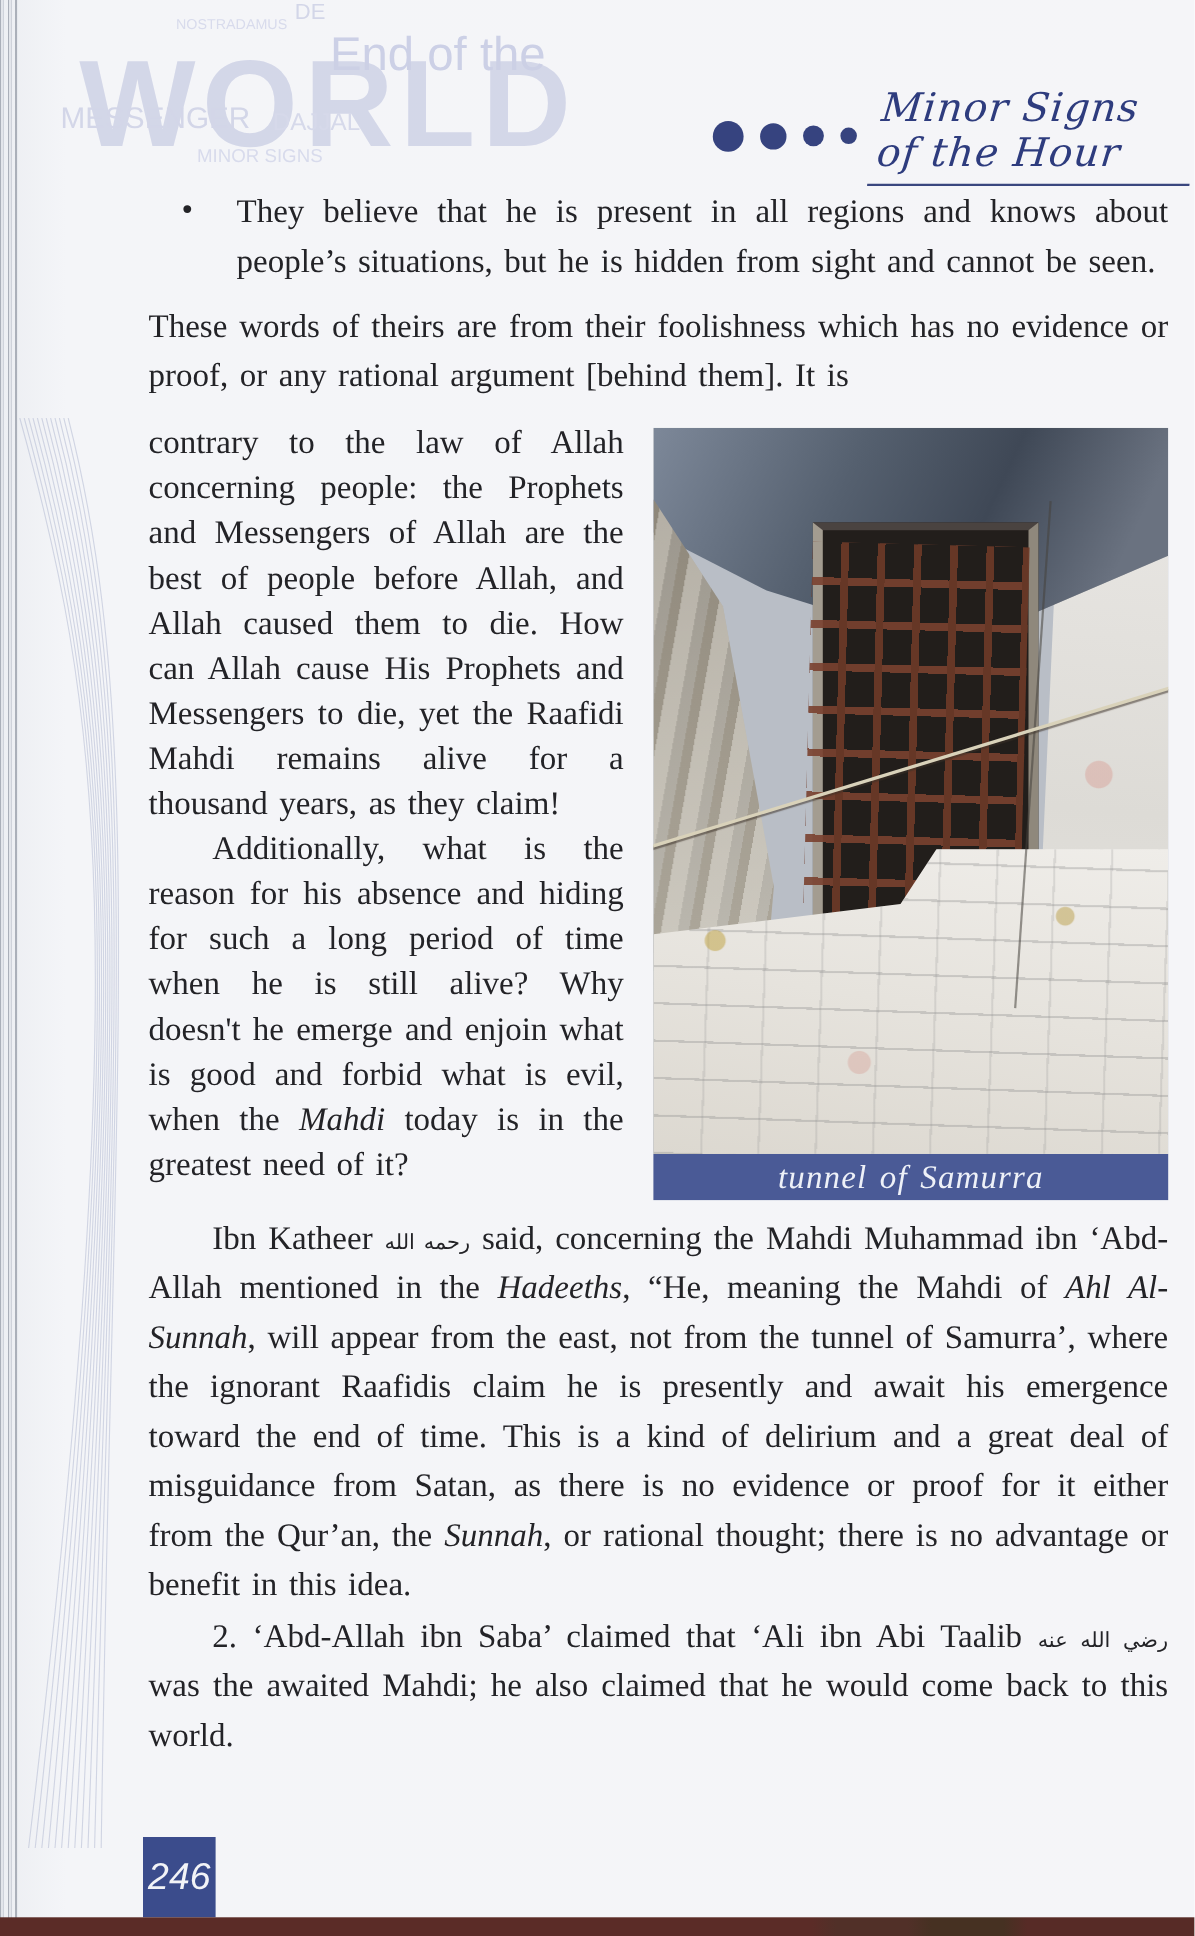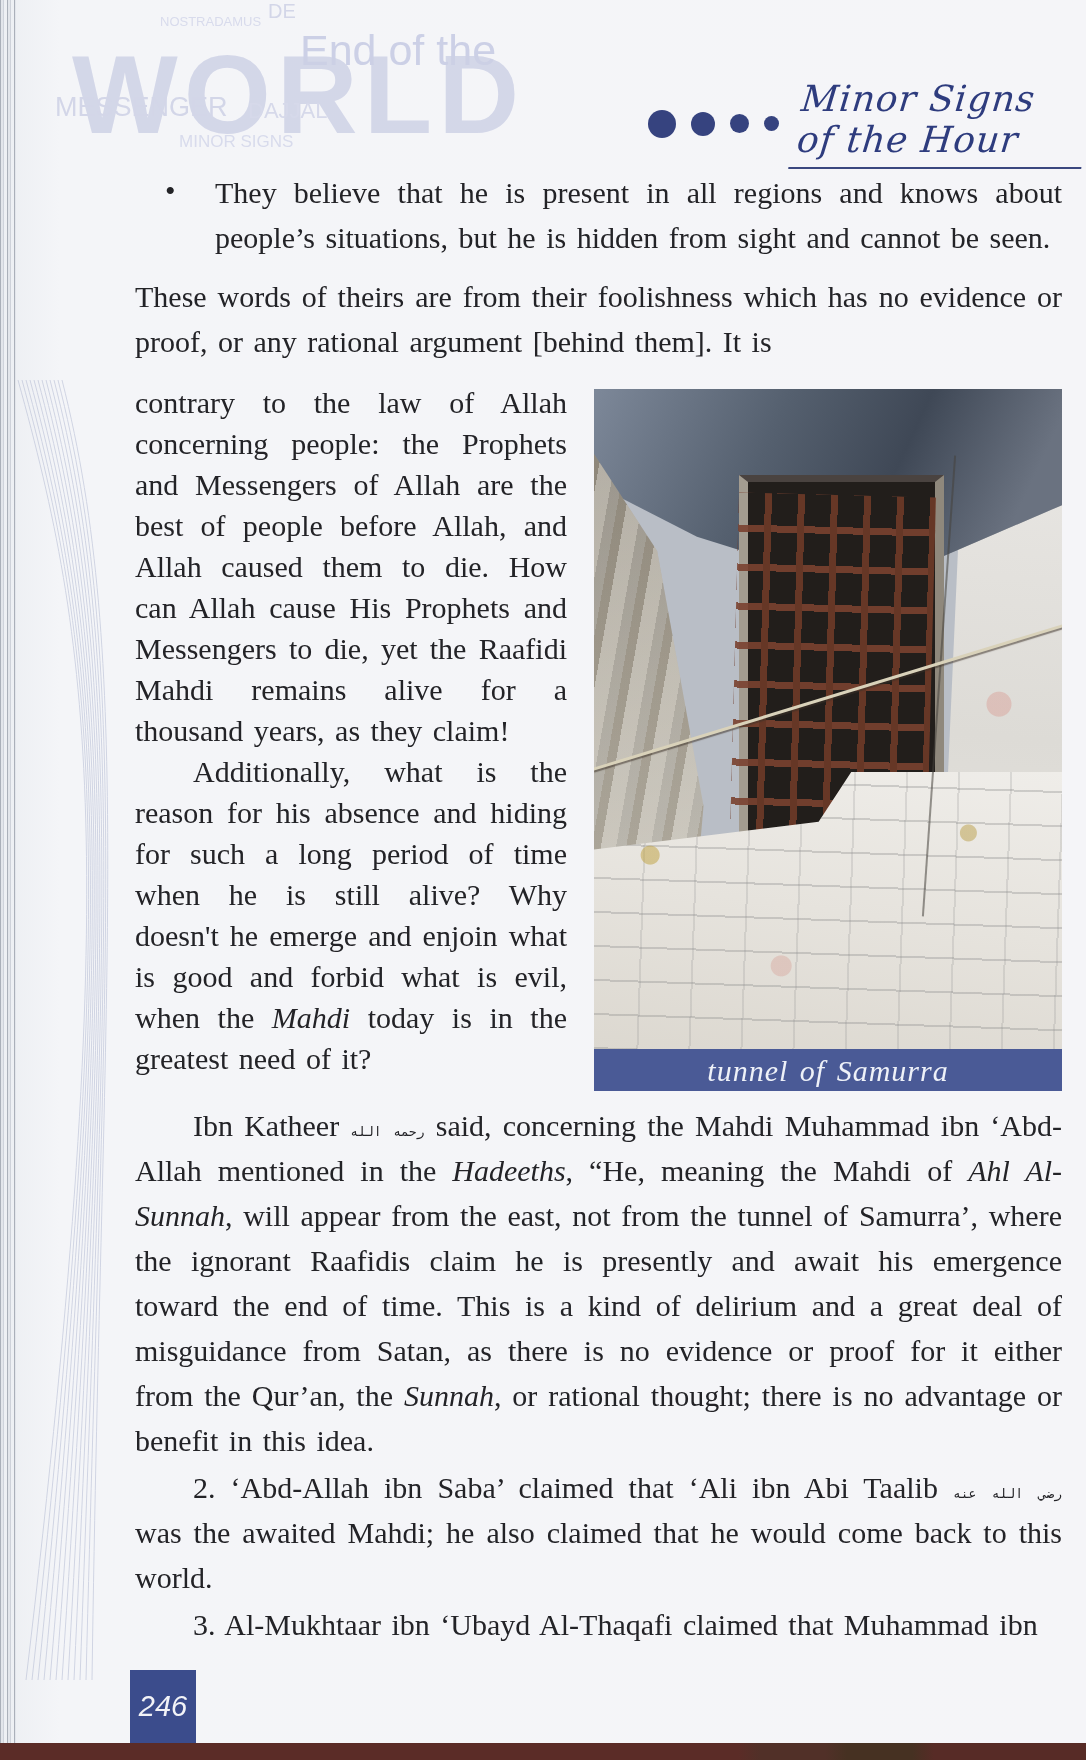--- a/index.html
+++ b/index.html
@@ -37,21 +37,21 @@
   .d3{width:19px;height:19px;}
   .d4{width:15px;height:15px;}
   .header-title{font-family:"DejaVu Serif",serif;font-style:italic;font-size:36px;
     color:#2e3c7e;border-bottom:2px solid #3a477f;padding:0 10px 7px 6px;
     letter-spacing:1px;transform:skewX(-6deg);}
 
   
   .content{position:absolute;left:135px;top:170px;width:927px;
     font-size:30px;line-height:45px;text-align:justify;word-spacing:3px;}
   .it{font-style:italic;}
-  .ar{font-family:Liberation Mono, monospace;font-size:13px;line-height:0;}
+  .ar{font-family:Liberation Serif, serif;font-size:19px;line-height:0;}
   p{margin:0;}
   .bullet-para{position:relative;padding-left:80px;}
   .bullet-marker{position:absolute;left:30px;top:-2px;}
   .para-intro{margin-top:14px;}
 
   .two-col{display:flex;margin-top:0;}
   .left-col{width:432px;flex:none;line-height:41px;margin-top:18px;}
   .left-col .indent{text-indent:58px;}
   .spacer{flex:1;}
 
@@ -96,21 +96,21 @@
   .photo-caption{width:468px;height:42px;background:#4a5a96;color:#eef1f8;
     display:flex;align-items:center;justify-content:center;font-size:30px;letter-spacing:1px;font-style:italic;}
 
   .para-main{margin-top:12px;}
   .first-indent{text-indent:58px;}
   .item{margin-top:2px;}
 
   
   .pagenum-box{position:absolute;left:130px;top:1670px;width:66px;height:73px;background:#3b4c8c;
     display:flex;align-items:center;justify-content:center;}
-  .pagenum{color:#f2f3f7;font-family:"Liberation Sans",sans-serif;font-style:italic;font-size:29px;}
+  .pagenum{color:#f2f3f7;font-family:"Liberation Sans",sans-serif;font-style:italic;font-size:34px;}
   .bottom-band{position:absolute;left:0;bottom:0;width:100%;height:17px;
     background:linear-gradient(90deg,#5b2c27 0 68%,#513028 70% 76%,#463122 78% 84%,#572b26 86% 100%);}
 </style>
 </head>
 <body>
 
 <div class="page">
 
   <div class="book-edge"></div>
 
@@ -178,21 +178,20 @@
           <div class="ph-rope"></div>
         </div>
         <figcaption class="photo-caption">tunnel of Samurra</figcaption>
       </figure>
     </div>
 
     <p class="para-main first-indent"><span>Ibn Katheer </span><span class="ar">رحمه الله</span><span> said, concerning the Mahdi Muhammad ibn ‘Abd-Allah mentioned in the </span><span class="it">Hadeeths</span><span>, “He, meaning the Mahdi of </span><span class="it">Ahl Al-Sunnah</span><span>, will appear from the east, not from the tunnel of Samurra’, where the ignorant Raafidis claim he is presently and await his emergence toward the end of time. This is a kind of delirium and a great deal of misguidance from Satan, as there is no evidence or proof for it either from the Qur’an, the </span><span class="it">Sunnah</span><span>, or rational thought; there is no advantage or benefit in this idea.</span></p>
 
     <p class="item first-indent"><span>2. ‘Abd-Allah ibn Saba’ claimed that ‘Ali ibn Abi Taalib </span><span class="ar">رضي الله عنه</span><span> was the awaited Mahdi; he also claimed that he would come back to this world.</span></p>
 
-    <p class="item first-indent">3. Al-Mukhtaar ibn ‘Ubayd Al-Thaqafi claimed that Muhammad ibn</p>
 
   </div>
 
   <div class="pagenum-box">
     <span class="pagenum">246</span>
   </div>
 
   <div class="bottom-band"></div>
 
 </div>

